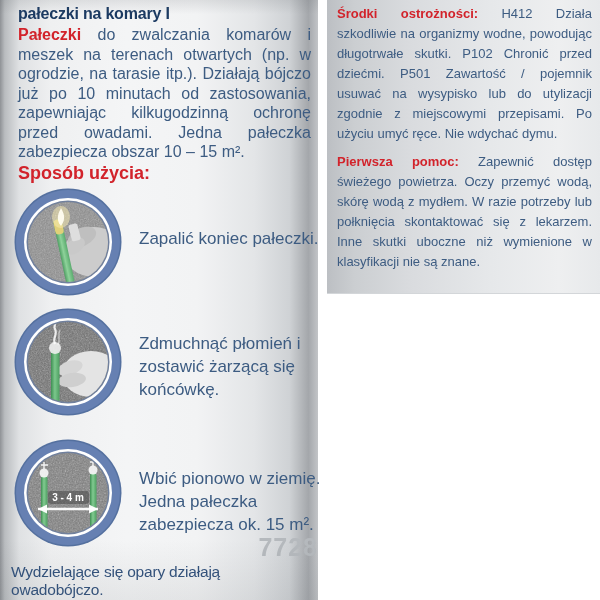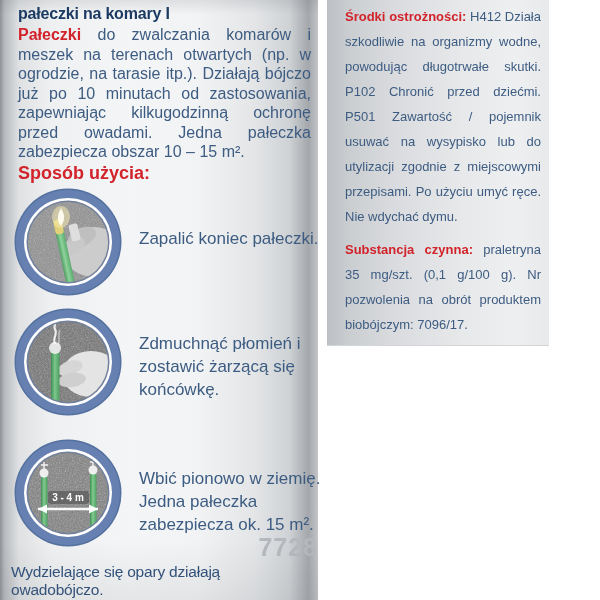--- a/index.html
+++ b/index.html
@@ -48,26 +48,26 @@
   .product-code{
     position:absolute;left:150px;top:533px;width:168px;text-align:right;
     font-size:25px;font-weight:bold;color:#b5b9bd;letter-spacing:1px;
   }
   .footer-note{
     position:absolute;left:11px;top:563px;width:304px;
     font-size:15.5px;color:#31517c;letter-spacing:-.2px;
   }
   
   .right-panel{
-    position:absolute;left:327px;top:0;width:222px;min-height:294px;
-    box-sizing:border-box;padding:4px 8px 8px 18px;
+    position:absolute;left:327px;top:0;width:273px;min-height:294px;
+    box-sizing:border-box;padding:4px 8px 8px 10px;
     background:linear-gradient(90deg,
       #bcbfc3 0%,#cbced1 10%,#d9dbde 30%,#e6e8ea 60%,#eeeff0 85%,#e7e9eb 100%);
     border-bottom:1px solid #d3d6d9;
-    color:#3d5c82;font-size:13px;line-height:25px;text-align:justify;
+    color:#3d5c82;font-size:13px;line-height:20px;text-align:justify;
   }
   .right-panel p{margin:0 0 0 0;}
   .right-panel p + p{margin-top:8px;}
   
   .dist-text{font-family:"Liberation Sans","DejaVu Sans",sans-serif;font-size:10px;font-weight:bold;fill:#ffffff;}
 </style>
 </head>
 <body>
 
 <div class="stage">
@@ -187,18 +187,18 @@
     <p class="caption c3">Wbić pionowo w ziemię. Jedna pałeczka zabezpiecza ok. 15 m².</p>
 
     <div class="product-code">7728</div>
 
     <div class="footer-note">Wydzielające się opary działają owadobójczo.</div>
   </div>
 
   <div class="right-panel">
     <p><span class="red">Środki ostrożności:</span> <span>H412 Działa szkodliwie na organizmy wodne, powodując długotrwałe skutki. P102 Chronić przed dziećmi. P501 Zawartość / pojemnik usuwać na wysypisko lub do utylizacji zgodnie z miejscowymi przepisami. Po użyciu umyć ręce. Nie wdychać dymu.</span></p>
 
-
-
-    <p><span class="red">Substancja czynna:</span> <span>praletryna 35 mg/szt. (0,1 g/100 g). Nr pozwolenia na obrót produktem biobójczym: 7096/17.</span></p>
+    <p><span class="red">Pierwsza pomoc:</span> <span>Zapewnić dostęp świeżego powietrza. Oczy przemyć wodą, skórę wodą z mydłem. W razie potrzeby lub połknięcia skontaktować się z lekarzem. Inne skutki uboczne niż wymienione w klasyfikacji nie są znane.</span></p>
+
+
   </div>
 
 </div>
 
 </body></html>

